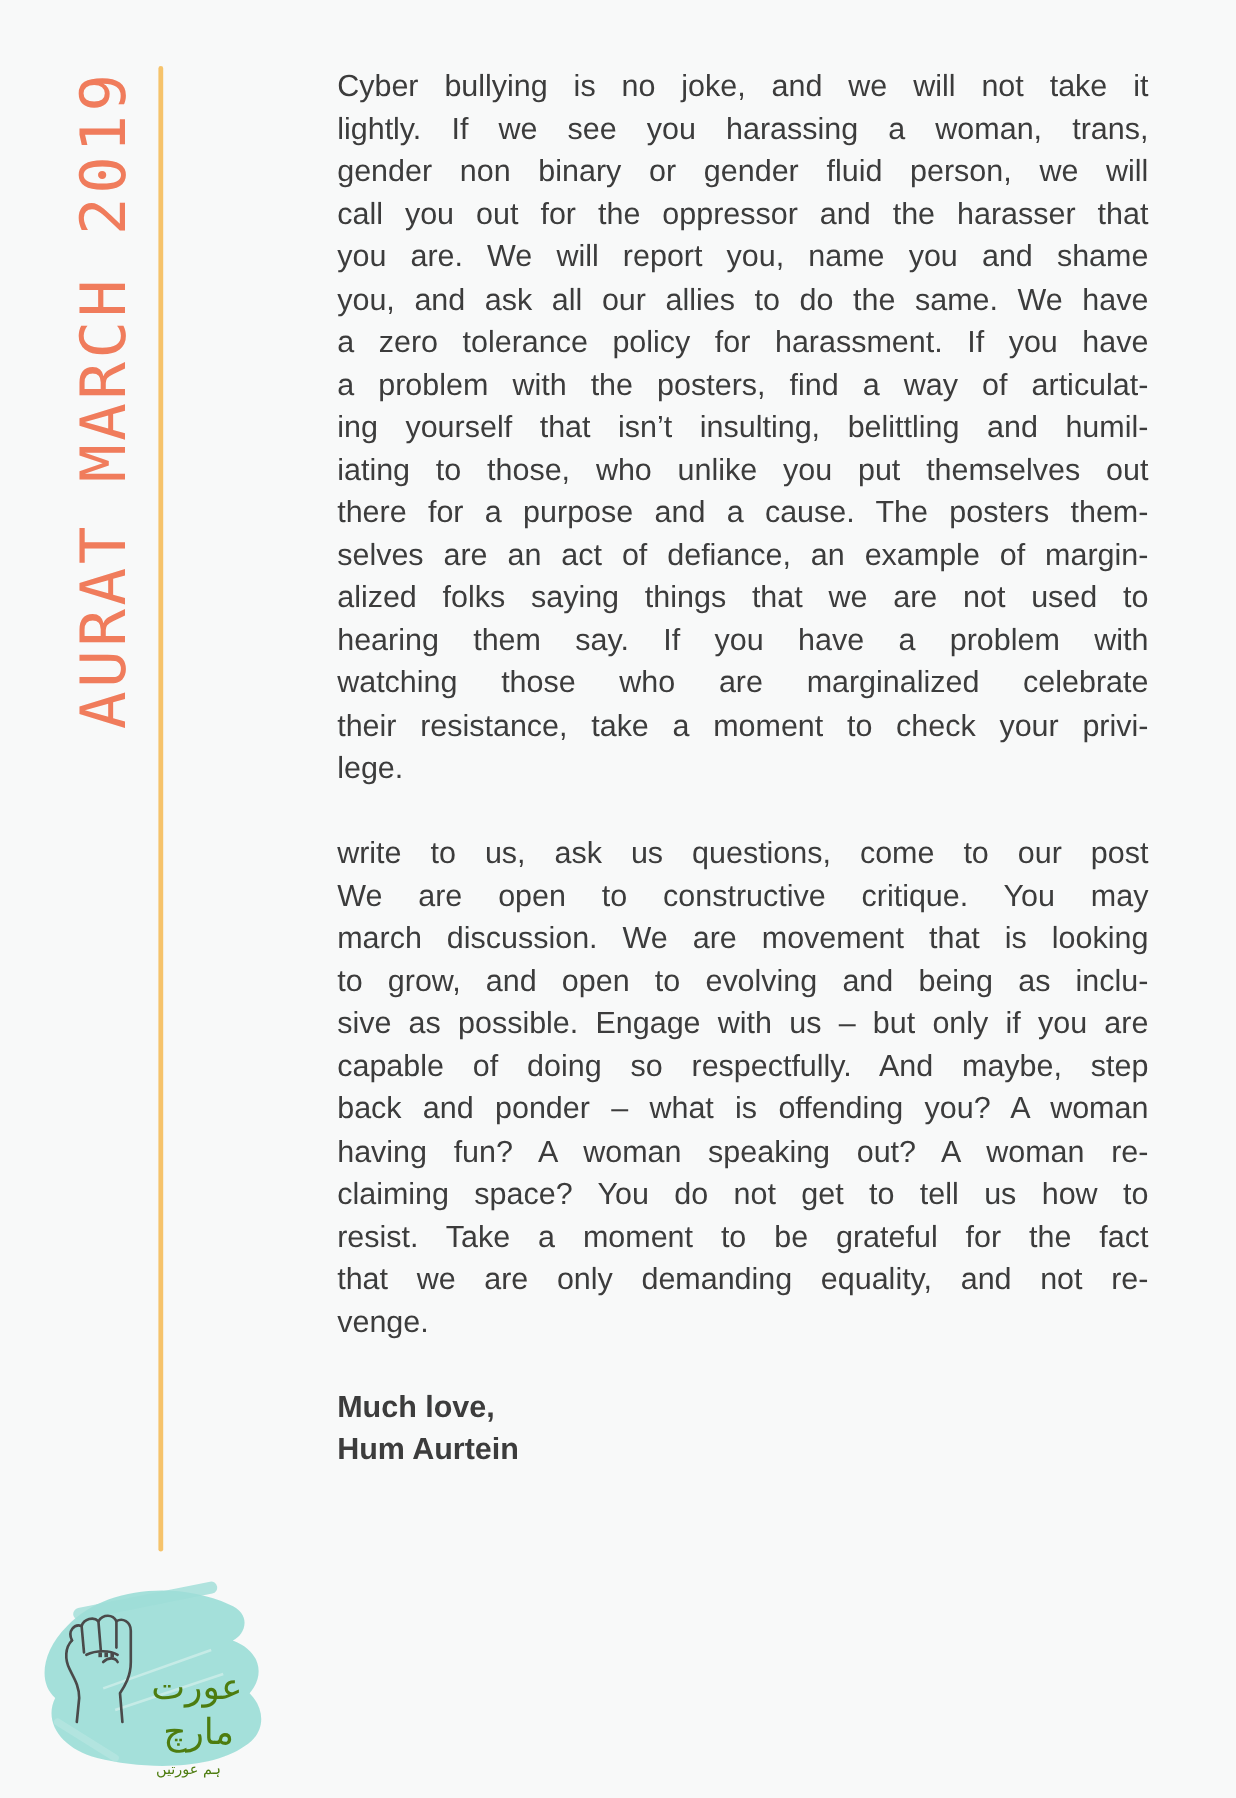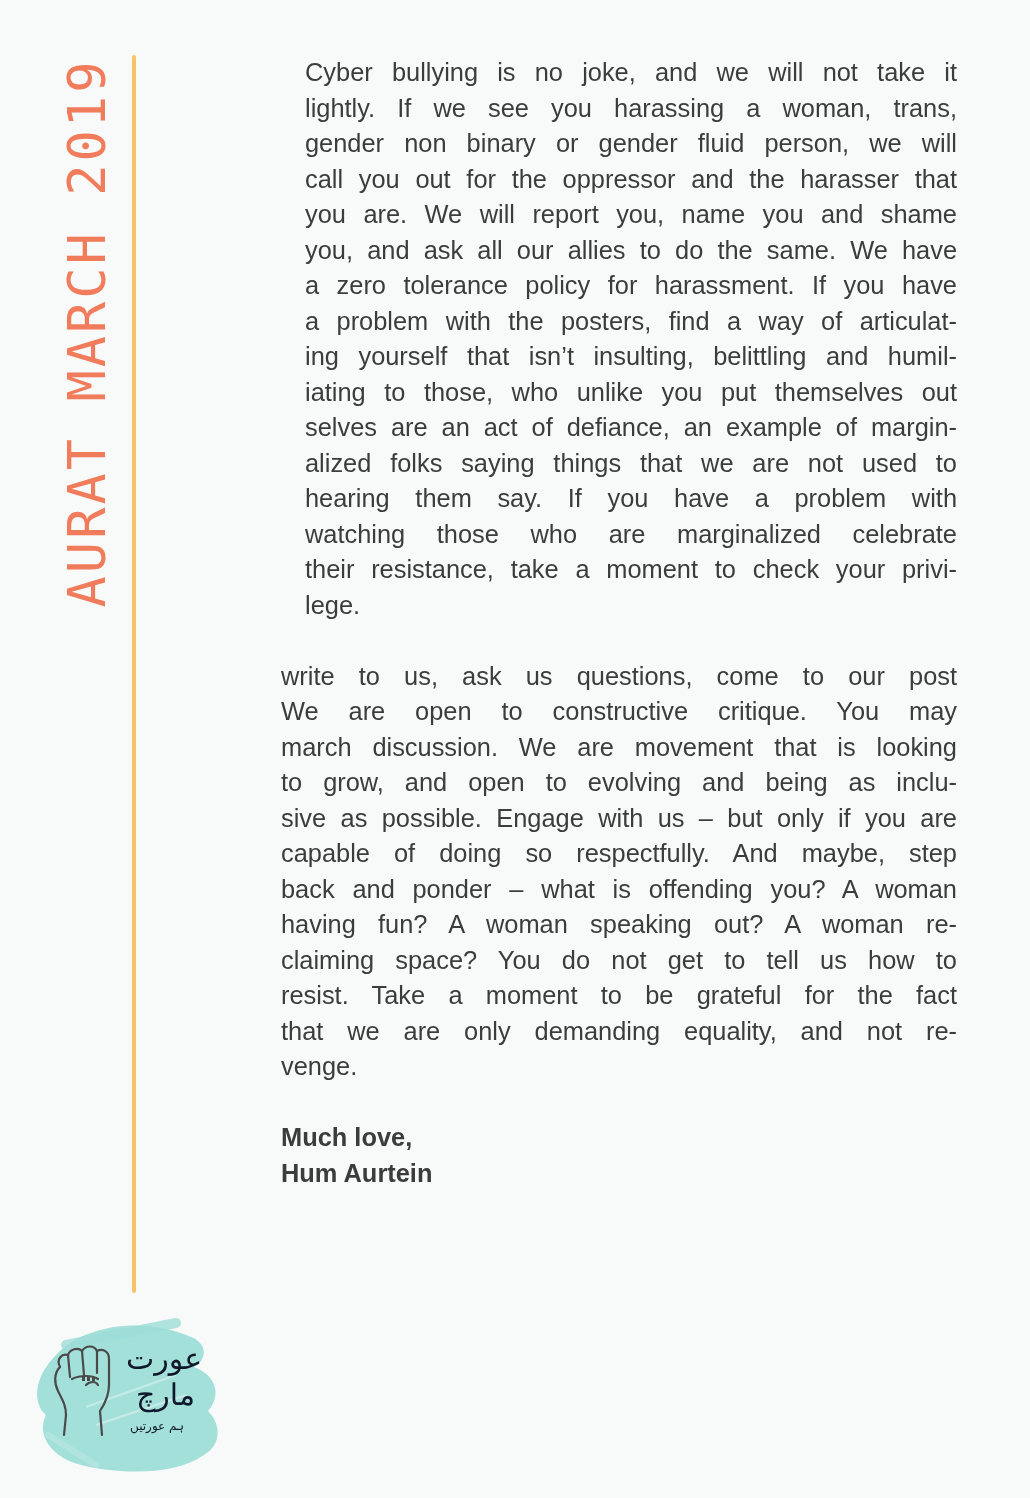--- a/index.html
+++ b/index.html
@@ -52,21 +52,21 @@
       color: #3c3c3c;
       font-family: "Liberation Sans", sans-serif;
       font-size: 25.4px;
       line-height: 35.5px;
     }
     .content p {
       margin: 0 0 35.5px 0;
       text-align: justify;
       text-align-last: left;
     }
-    .content p.para1 { margin-bottom: 35.5px; margin-left: 24px; }
+    .content p.para1 { margin-bottom: 35.5px; }
     .line {
       display: block;
       text-align: justify;
       text-align-last: justify;
       white-space: nowrap;
     }
     .line.last {
       text-align-last: left;
     }
     .signoff {
@@ -84,23 +84,24 @@
       width: 200px;
       height: 165px;
     }
     .logo svg {
       position: absolute;
       left: 0; top: 0;
     }
     .logo-text {
       position: absolute;
       direction: rtl;
-      color: #0f172a;
+      color: #4d7c0f;
       font-family: "DejaVu Sans", sans-serif;
       white-space: nowrap;
+      margin-top: 48px;
     }
     .logo-text.t1 { left: 100px; top: 26px; font-size: 30px; }
     .logo-text.t2 { left: 110px; top: 62px; font-size: 30px; font-family: Liberation Serif, serif; }
     .logo-text.t3 { left: 104px; top: 104px; font-size: 12px; }
   </style>
 </head>
 <body>
 
 <div class="page">
 
@@ -112,20 +113,21 @@
       <span class="line">Cyber bullying is no joke, and we will not take it</span>
       <span class="line">lightly. If we see you harassing a woman, trans,</span>
       <span class="line">gender non binary or gender fluid person, we will</span>
       <span class="line">call you out for the oppressor and the harasser that</span>
       <span class="line">you are. We will report you, name you and shame</span>
       <span class="line">you, and ask all our allies to do the same. We have</span>
       <span class="line">a zero tolerance policy for harassment. If you have</span>
       <span class="line">a problem with the posters, find a way of articulat-</span>
       <span class="line">ing yourself that isn’t insulting, belittling and humil-</span>
       <span class="line">iating to those, who unlike you put themselves out</span>
+      <span class="line">there for a purpose and a cause. The posters them-</span>
       <span class="line">selves are an act of defiance, an example of margin-</span>
       <span class="line">alized folks saying things that we are not used to</span>
       <span class="line">hearing them say. If you have a problem with</span>
       <span class="line">watching those who are marginalized celebrate</span>
       <span class="line">their resistance, take a moment to check your privi-</span>
       <span class="line last">lege.</span>
     </p>
 
     <p>
       <span class="line">write to us, ask us questions, come to our post</span>

